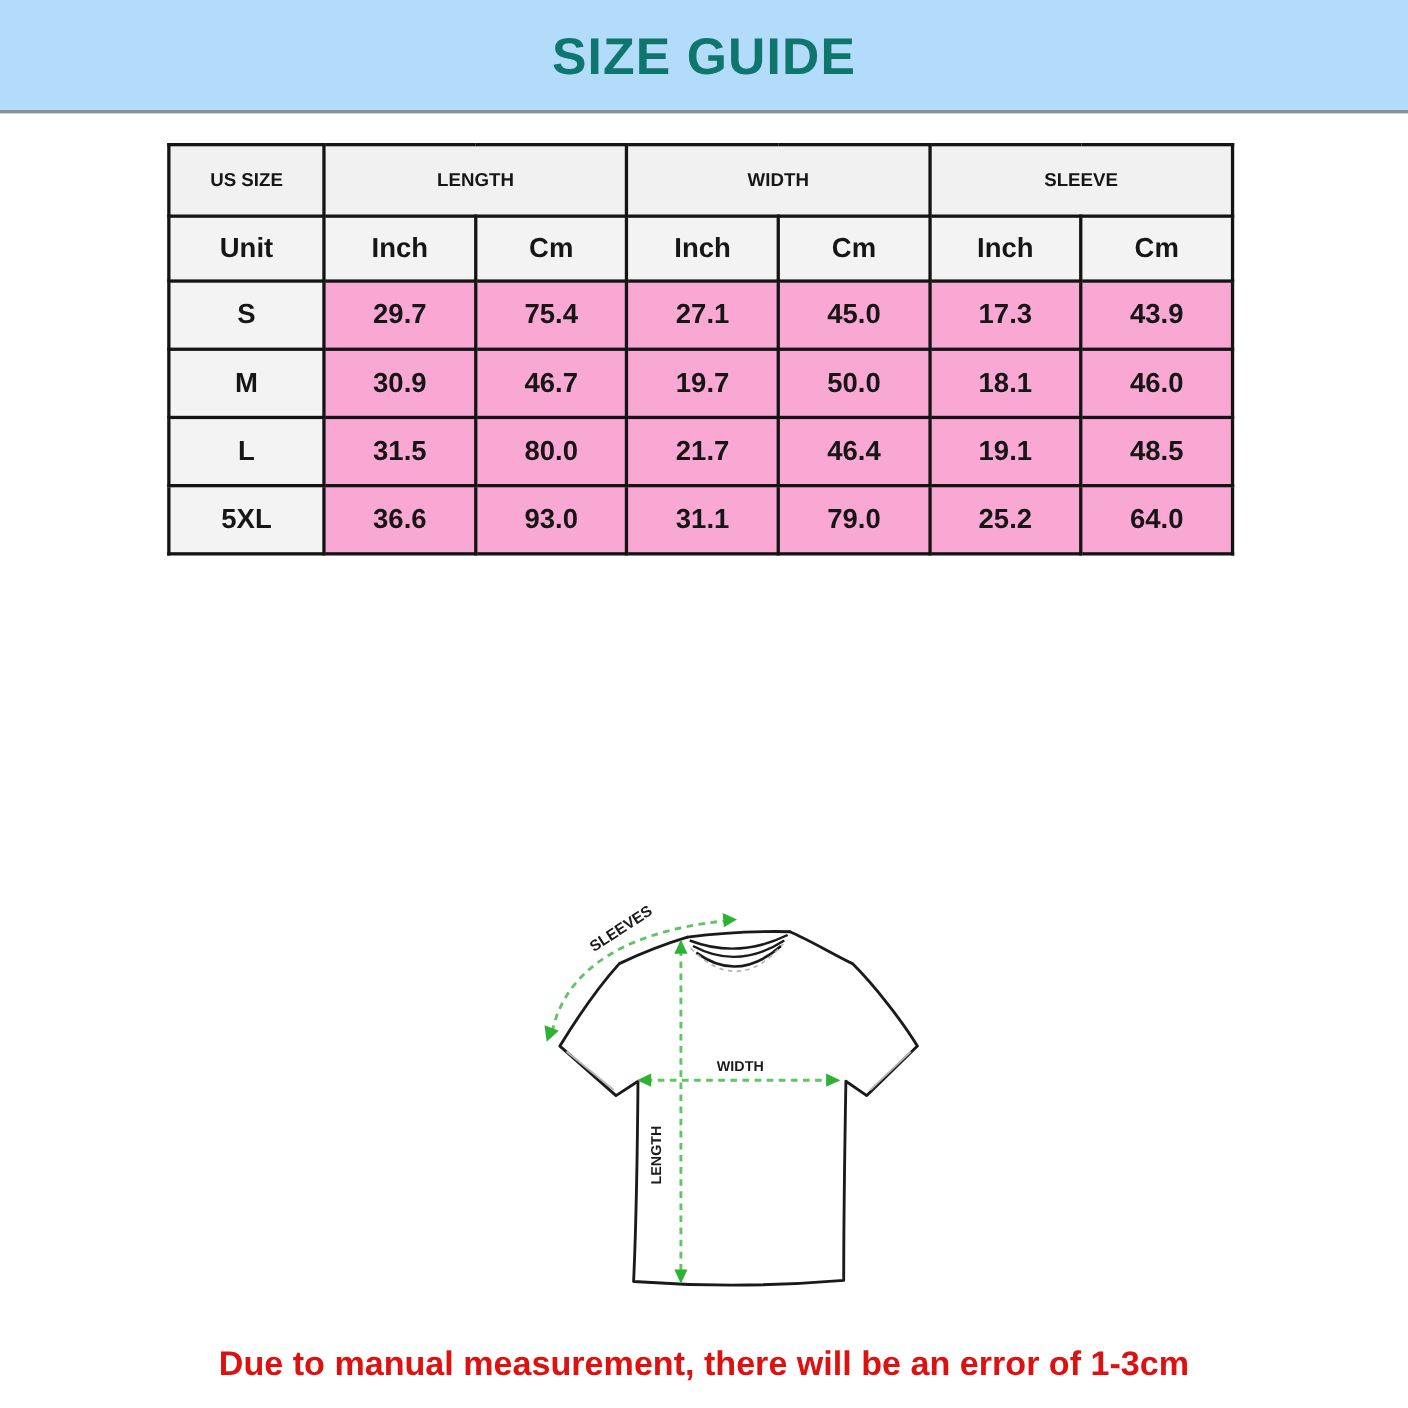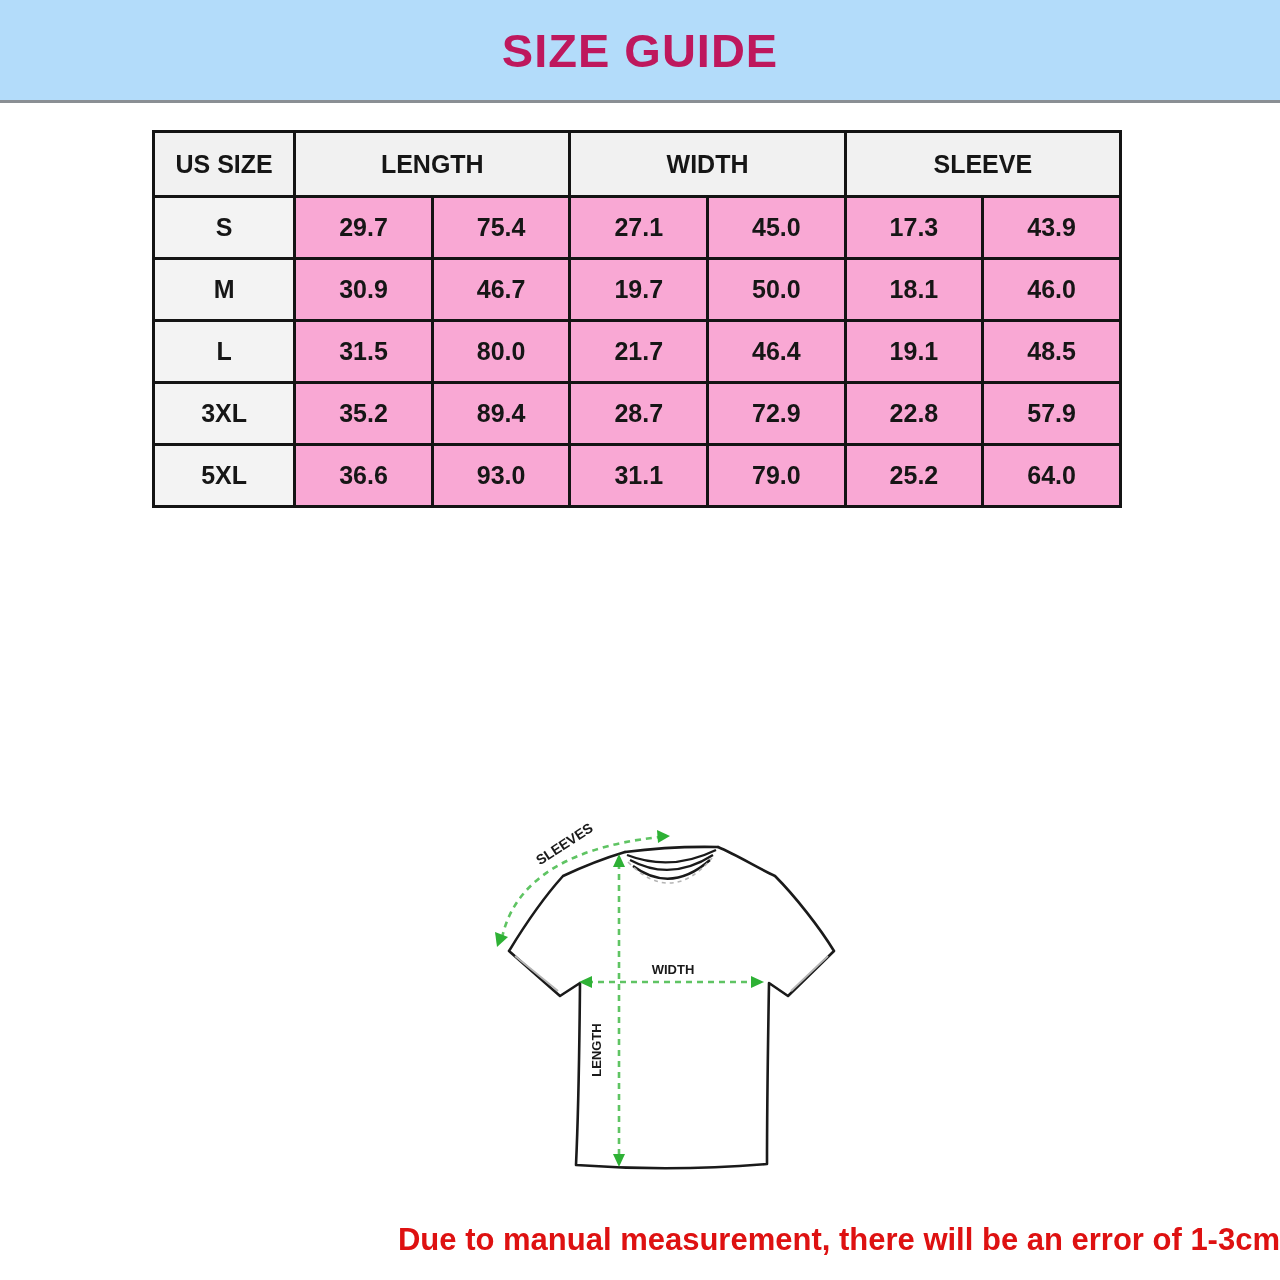--- a/index.html
+++ b/index.html
@@ -6,37 +6,37 @@
   body{
     width:1280px;height:1280px;background:#ffffff;
     font-family:"Liberation Sans",sans-serif;position:relative;overflow:hidden;
   }
   .banner{
     position:absolute;left:0;top:0;width:1280px;height:100px;
     background:#b3dcfa;border-bottom:3px solid #8a8f94;
     display:flex;align-items:center;justify-content:center;
   }
   .banner h1{
-    margin:0;font-size:47px;font-weight:bold;color:#be185d;letter-spacing:1px;
+    margin:0;font-size:47px;font-weight:bold;color:#0f766e;letter-spacing:1px;
   }
   table.size-table{
     position:absolute;left:152px;top:130px;width:970px;
     border-collapse:collapse;table-layout:fixed;
   }
   table.size-table td,table.size-table th{
     border:3px solid #141414;text-align:center;vertical-align:middle;
     color:#161616;padding:0;
   }
-  th.group{height:62px;background:#f1f1f1;font-size:25px;font-weight:bold;}
+  th.group{height:62px;background:#f1f1f1;font-size:17px;font-weight:bold;}
   tr.unit-row td{height:56px;background:#f3f3f3;font-size:25px;font-weight:bold;}
   tr.data-row td{height:59px;background:#f9a8d4;font-size:25px;font-weight:bold;}
   tr.data-row td.size-cell{background:#f3f3f3;}
   .shirt-wrap{position:absolute;left:440px;top:800px;width:460px;height:420px;}
   .footer-note{
-    position:absolute;left:0;top:1222px;width:1280px;text-align:right;
+    position:absolute;left:0;top:1222px;width:1280px;text-align:center;
     font-size:31px;font-weight:bold;color:#de1111;
   }
 </style>
 </head>
 <body>
 
 <div class="banner">
   <h1>SIZE GUIDE</h1>
 </div>
 
@@ -49,20 +49,29 @@
       <col style="width:14.23%">
       <col style="width:14.23%">
       <col style="width:14.24%">
   </colgroup>
   <thead>
     <tr>
       <th class="group">US SIZE</th>
       <th class="group" colspan="2">LENGTH</th>
       <th class="group" colspan="2">WIDTH</th>
       <th class="group" colspan="2">SLEEVE</th>
+    </tr>
+    <tr class="unit-row">
+      <td>Unit</td>
+      <td>Inch</td>
+      <td>Cm</td>
+      <td>Inch</td>
+      <td>Cm</td>
+      <td>Inch</td>
+      <td>Cm</td>
     </tr>
   </thead>
   <tbody>
     <tr class="data-row">
       <td class="size-cell">S</td>
       <td>29.7</td>
       <td>75.4</td>
       <td>27.1</td>
       <td>45.0</td>
       <td>17.3</td>
@@ -78,29 +87,20 @@
       <td>46.0</td>
     </tr>
     <tr class="data-row">
       <td class="size-cell">L</td>
       <td>31.5</td>
       <td>80.0</td>
       <td>21.7</td>
       <td>46.4</td>
       <td>19.1</td>
       <td>48.5</td>
-    </tr>
-    <tr class="data-row">
-      <td class="size-cell">3XL</td>
-      <td>35.2</td>
-      <td>89.4</td>
-      <td>28.7</td>
-      <td>72.9</td>
-      <td>22.8</td>
-      <td>57.9</td>
     </tr>
     <tr class="data-row">
       <td class="size-cell">5XL</td>
       <td>36.6</td>
       <td>93.0</td>
       <td>31.1</td>
       <td>79.0</td>
       <td>25.2</td>
       <td>64.0</td>
     </tr>

